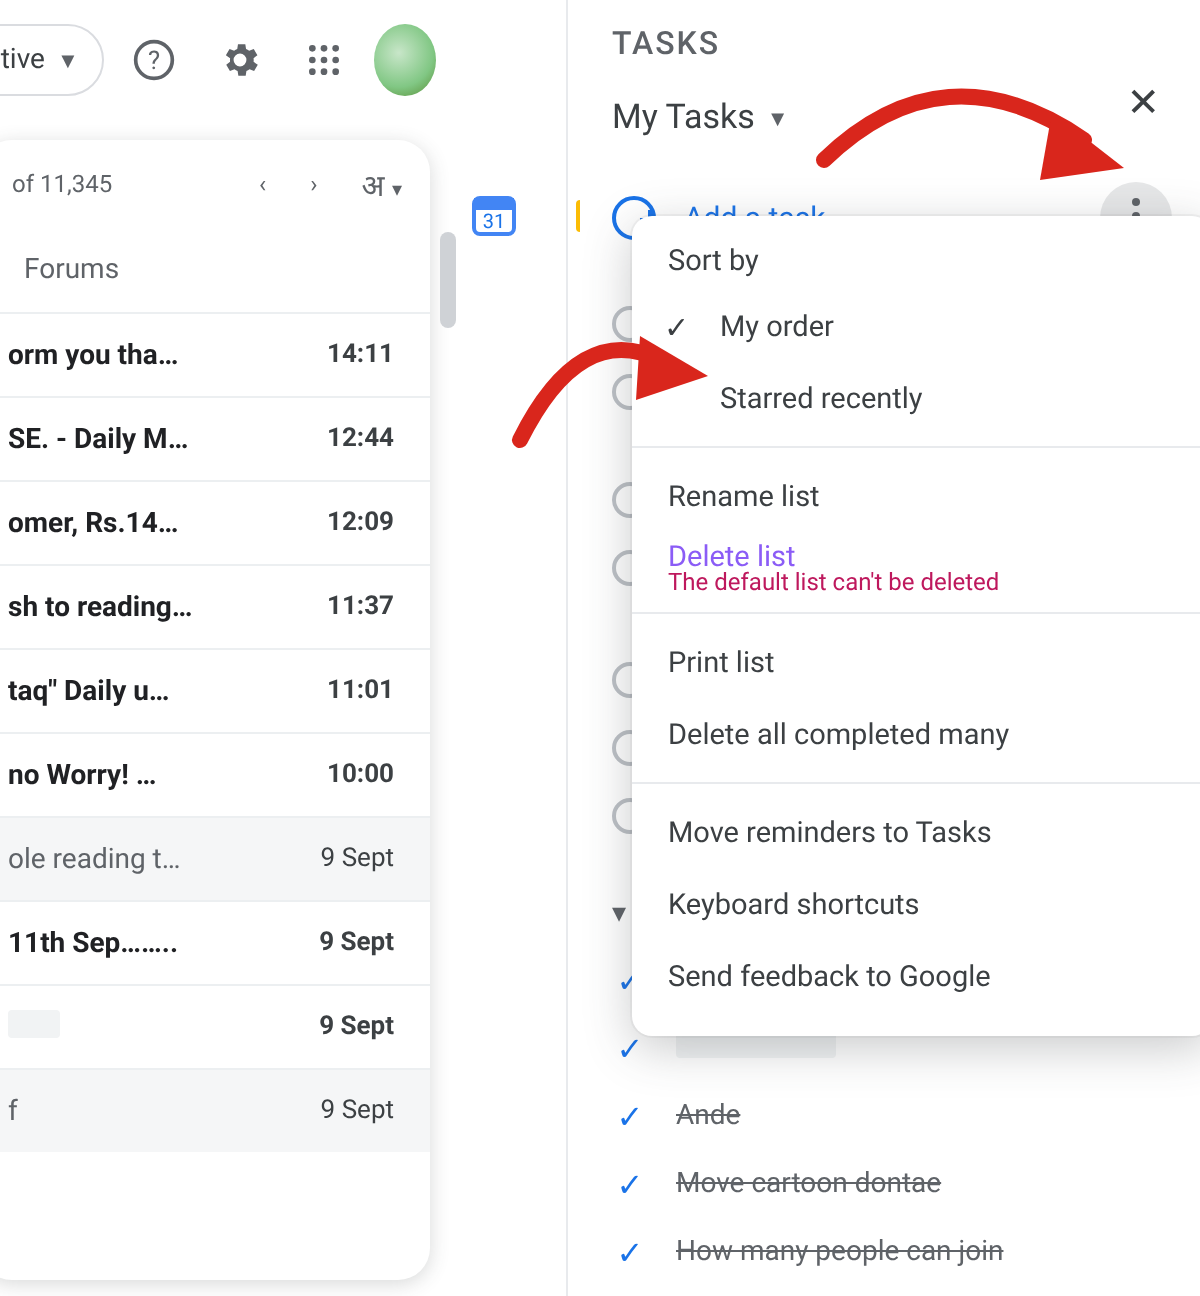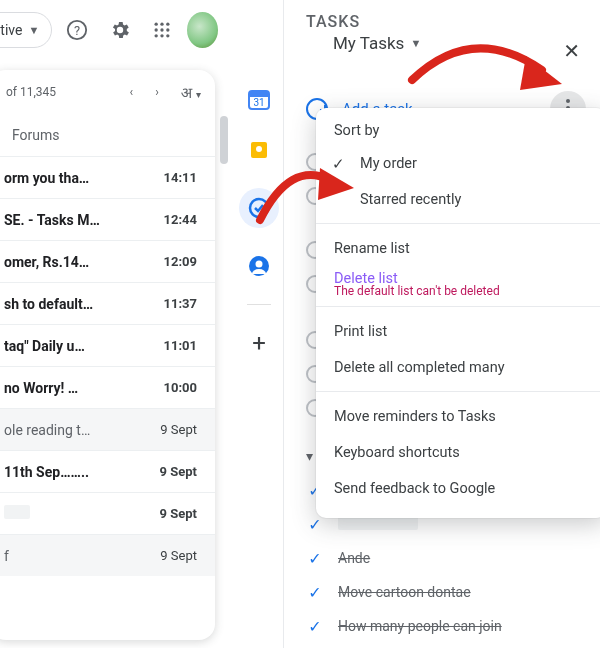--- a/index.html
+++ b/index.html
@@ -96,21 +96,21 @@
     max-width: 140px;
   }
   .mail-item .time { font-size:13px; color:#3c4043;}
   .blur { width: 26px; height: 14px; background:#f1f3f4; border-radius:2px; display:inline-block;}
   
   .side-rail {
     position:absolute;
     left: 235px; top: 70px;
     width: 48px;
     display:flex;
-    flex-direction:column;
+    flex-direction:row;
     align-items:center;
     gap: 26px;
     padding-top: 18px;
   }
   .rail-icon {
     width:24px; height:24px;
     display:flex; align-items:center; justify-content:center;
     font-size:18px;
     border-radius:4px;
   }
@@ -125,21 +125,21 @@
   
   .tasks-panel {
     position:absolute;
     left: 290px; top:0;
     width: 310px;
     height: 648px;
     background:#fff;
     padding: 12px 14px 0 16px;
   }
   .tasks-label { font-size:16px; letter-spacing:1px; color:#5f6368; font-weight:500;}
-  .tasks-header { display:flex; align-items:flex-start; justify-content:space-between; margin-top:2px;margin-left:27px;}
+  .tasks-header { display:flex; align-items:flex-end; justify-content:space-between; margin-top:2px;}
   .tasks-title { font-size:17px; color:#3c4043; display:flex; align-items:center; gap:6px;}
   .close-x { font-size:20px; color:#3c4043; padding:6px;}
   .add-row { display:flex; align-items:center; justify-content:space-between; margin-top:22px; }
   .add-left { display:flex; align-items:center; gap:14px;}
   .add-icon {
     width:22px;height:22px;border:2px solid #1a73e8;border-radius:50%;
     position:relative;
   }
   .add-icon::before, .add-icon::after {
     content:""; position:absolute; background:#1a73e8;
@@ -248,29 +248,29 @@
   </div>
   <div class="tab-row">
     <span>Forums</span>
   </div>
   <div id="mail-items">
       <div class="mail-item bold">
         <span class="subj">orm you tha…</span>
         <span class="time">14:11</span>
       </div>
       <div class="mail-item bold">
-        <span class="subj">SE. - Tasks M…</span>
+        <span class="subj">SE. - Daily M…</span>
         <span class="time">12:44</span>
       </div>
       <div class="mail-item bold">
         <span class="subj">omer, Rs.14…</span>
         <span class="time">12:09</span>
       </div>
       <div class="mail-item bold">
-        <span class="subj">sh to default…</span>
+        <span class="subj">sh to reading…</span>
         <span class="time">11:37</span>
       </div>
       <div class="mail-item bold">
         <span class="subj">taq" Daily u…</span>
         <span class="time">11:01</span>
       </div>
       <div class="mail-item bold">
         <span class="subj">no Worry! …</span>
         <span class="time">10:00</span>
       </div>

